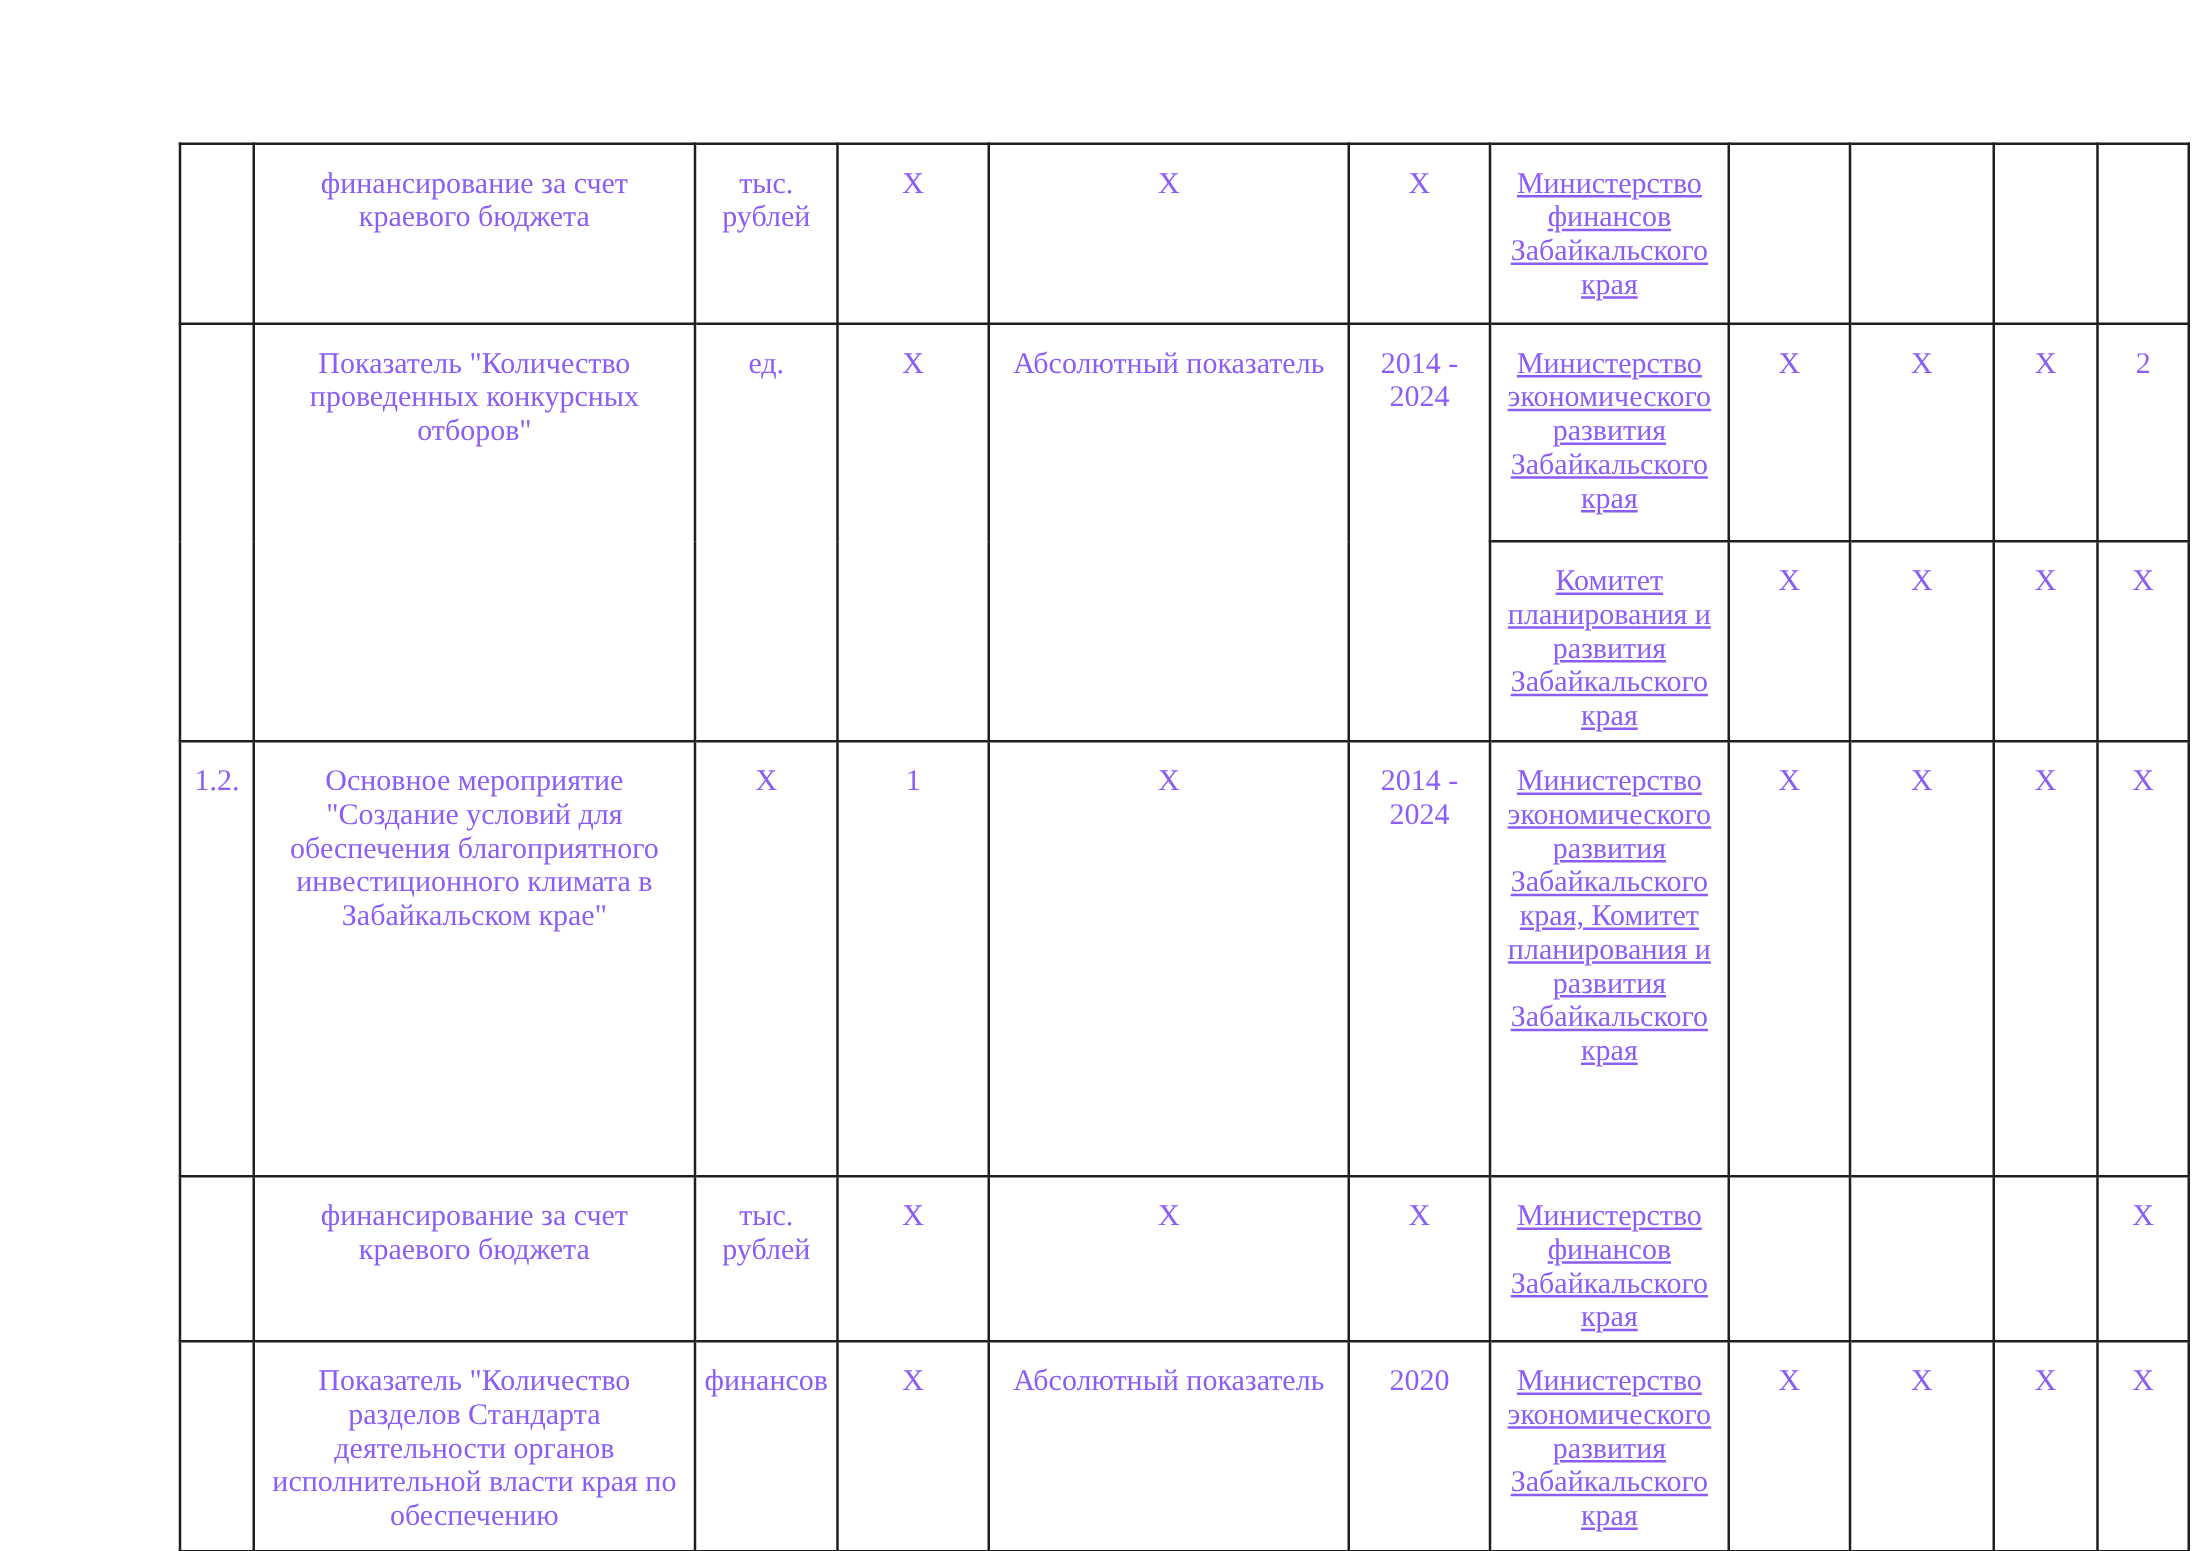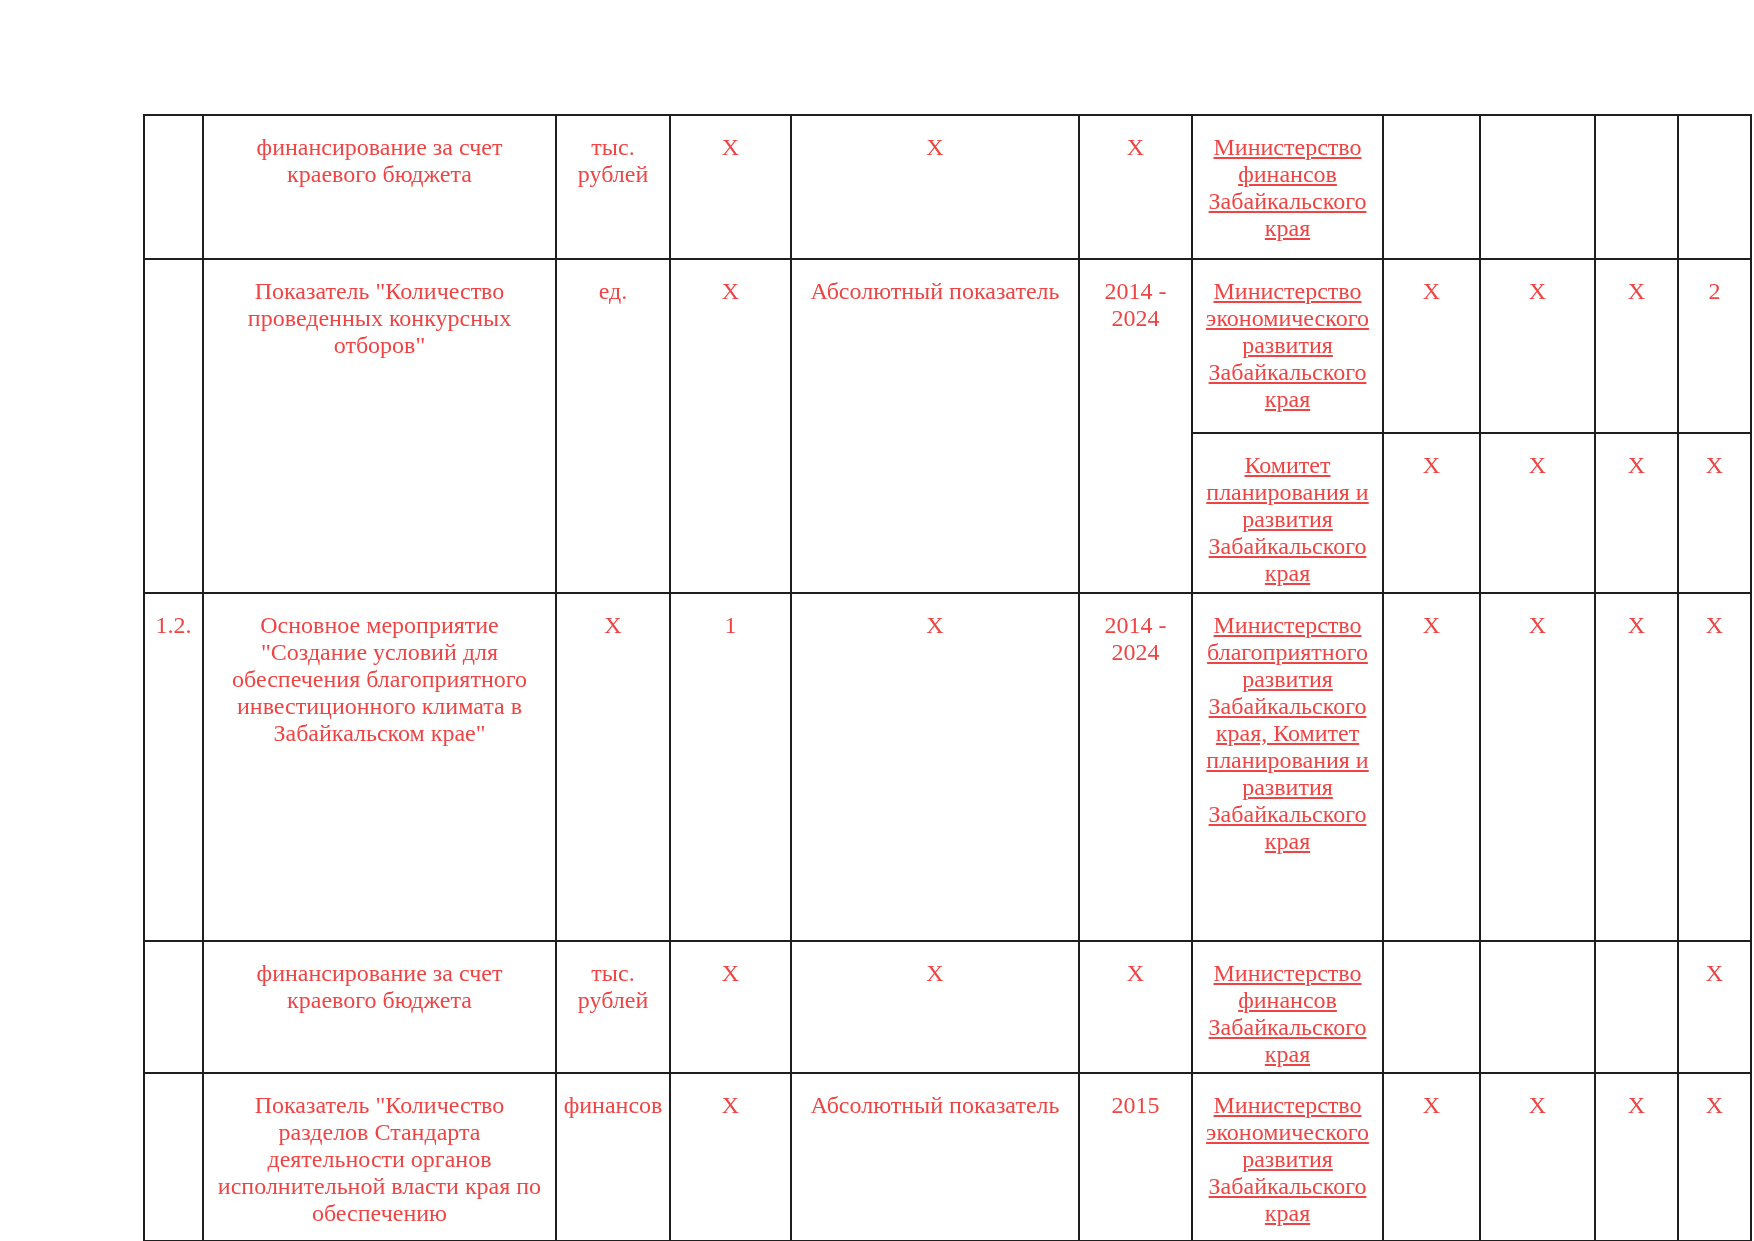--- a/index.html
+++ b/index.html
@@ -1,21 +1,21 @@
 <!DOCTYPE html>
 <html><head>
 <meta charset="utf-8">
 <style>
   html,body{margin:0;padding:0;background:#ffffff;}
   .page{
     position:relative;
     width:1754px;height:1241px;
     background:#ffffff;
     font-family:"Liberation Serif","DejaVu Serif",serif;
-    color:#ef4444;
+    color:#8b5cf6;
     overflow:hidden;
   }
   table.doc{
     position:absolute;
     left:143px;top:114px;
     width:1607px;
     border-collapse:collapse;
     table-layout:fixed;
   }
   table.doc td{
@@ -97,21 +97,21 @@
       <td class="val-cell">X</td>
     </tr>
 
     <tr style="height:348px;">
       <td class="num-cell">1.2.</td>
       <td class="name-cell">Основное мероприятие "Создание условий для обеспечения благоприятного инвестиционного климата в Забайкальском крае"</td>
       <td>X</td>
       <td>1</td>
       <td>X</td>
       <td>2014 - 2024</td>
-      <td class="exec-cell">Министерство благоприятного развития Забайкальского края, Комитет планирования и развития Забайкальского края</td>
+      <td class="exec-cell">Министерство экономического развития Забайкальского края, Комитет планирования и развития Забайкальского края</td>
       <td class="val-cell">X</td>
       <td class="val-cell">X</td>
       <td class="val-cell">X</td>
       <td class="val-cell">X</td>
     </tr>
 
     <tr style="height:130px;">
       <td class="num-cell"></td>
       <td class="name-cell">финансирование за счет краевого бюджета</td>
       <td>тыс. рублей</td>
@@ -124,21 +124,21 @@
       <td class="val-cell"></td>
       <td class="val-cell">X</td>
     </tr>
 
     <tr style="height:168px;">
       <td class="num-cell"></td>
       <td class="name-cell">Показатель "Количество разделов Стандарта деятельности органов исполнительной власти края по обеспечению</td>
       <td>финансов</td>
       <td>X</td>
       <td>Абсолютный показатель</td>
-      <td>2015</td>
+      <td>2020</td>
       <td class="exec-cell">Министерство экономического развития Забайкальского края</td>
       <td class="val-cell">X</td>
       <td class="val-cell">X</td>
       <td class="val-cell">X</td>
       <td class="val-cell">X</td>
     </tr>
   </tbody>
     </table>
 </div>
 

